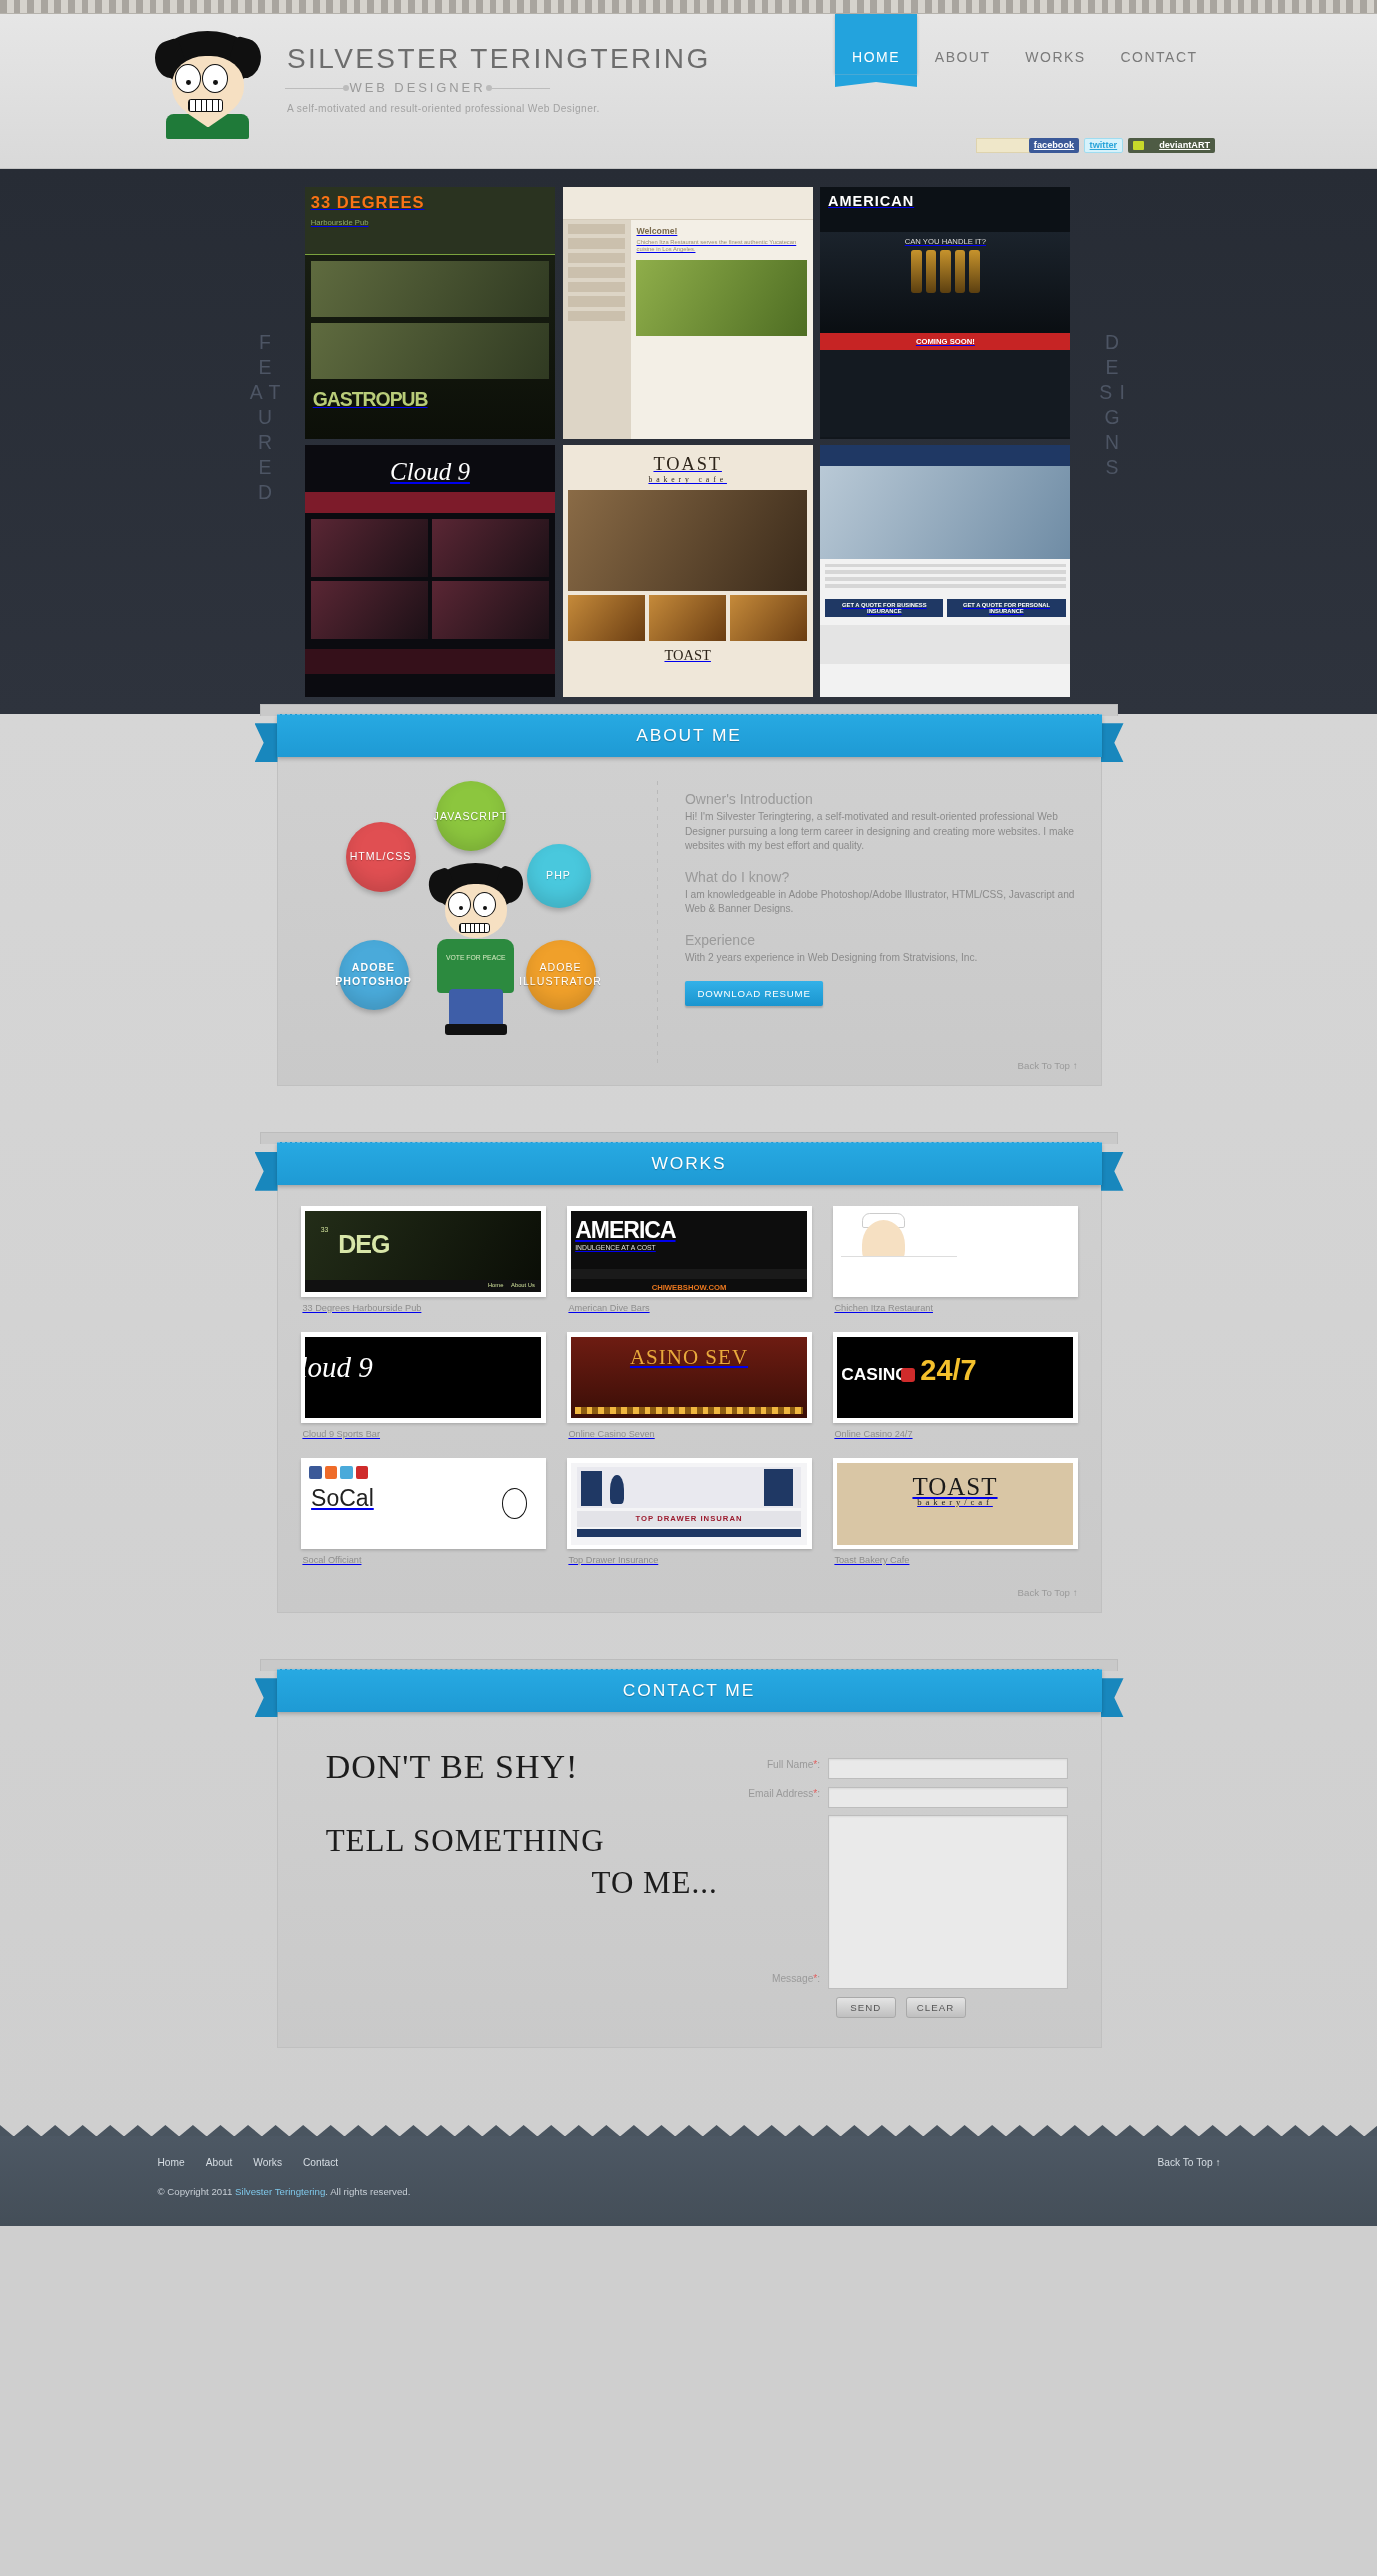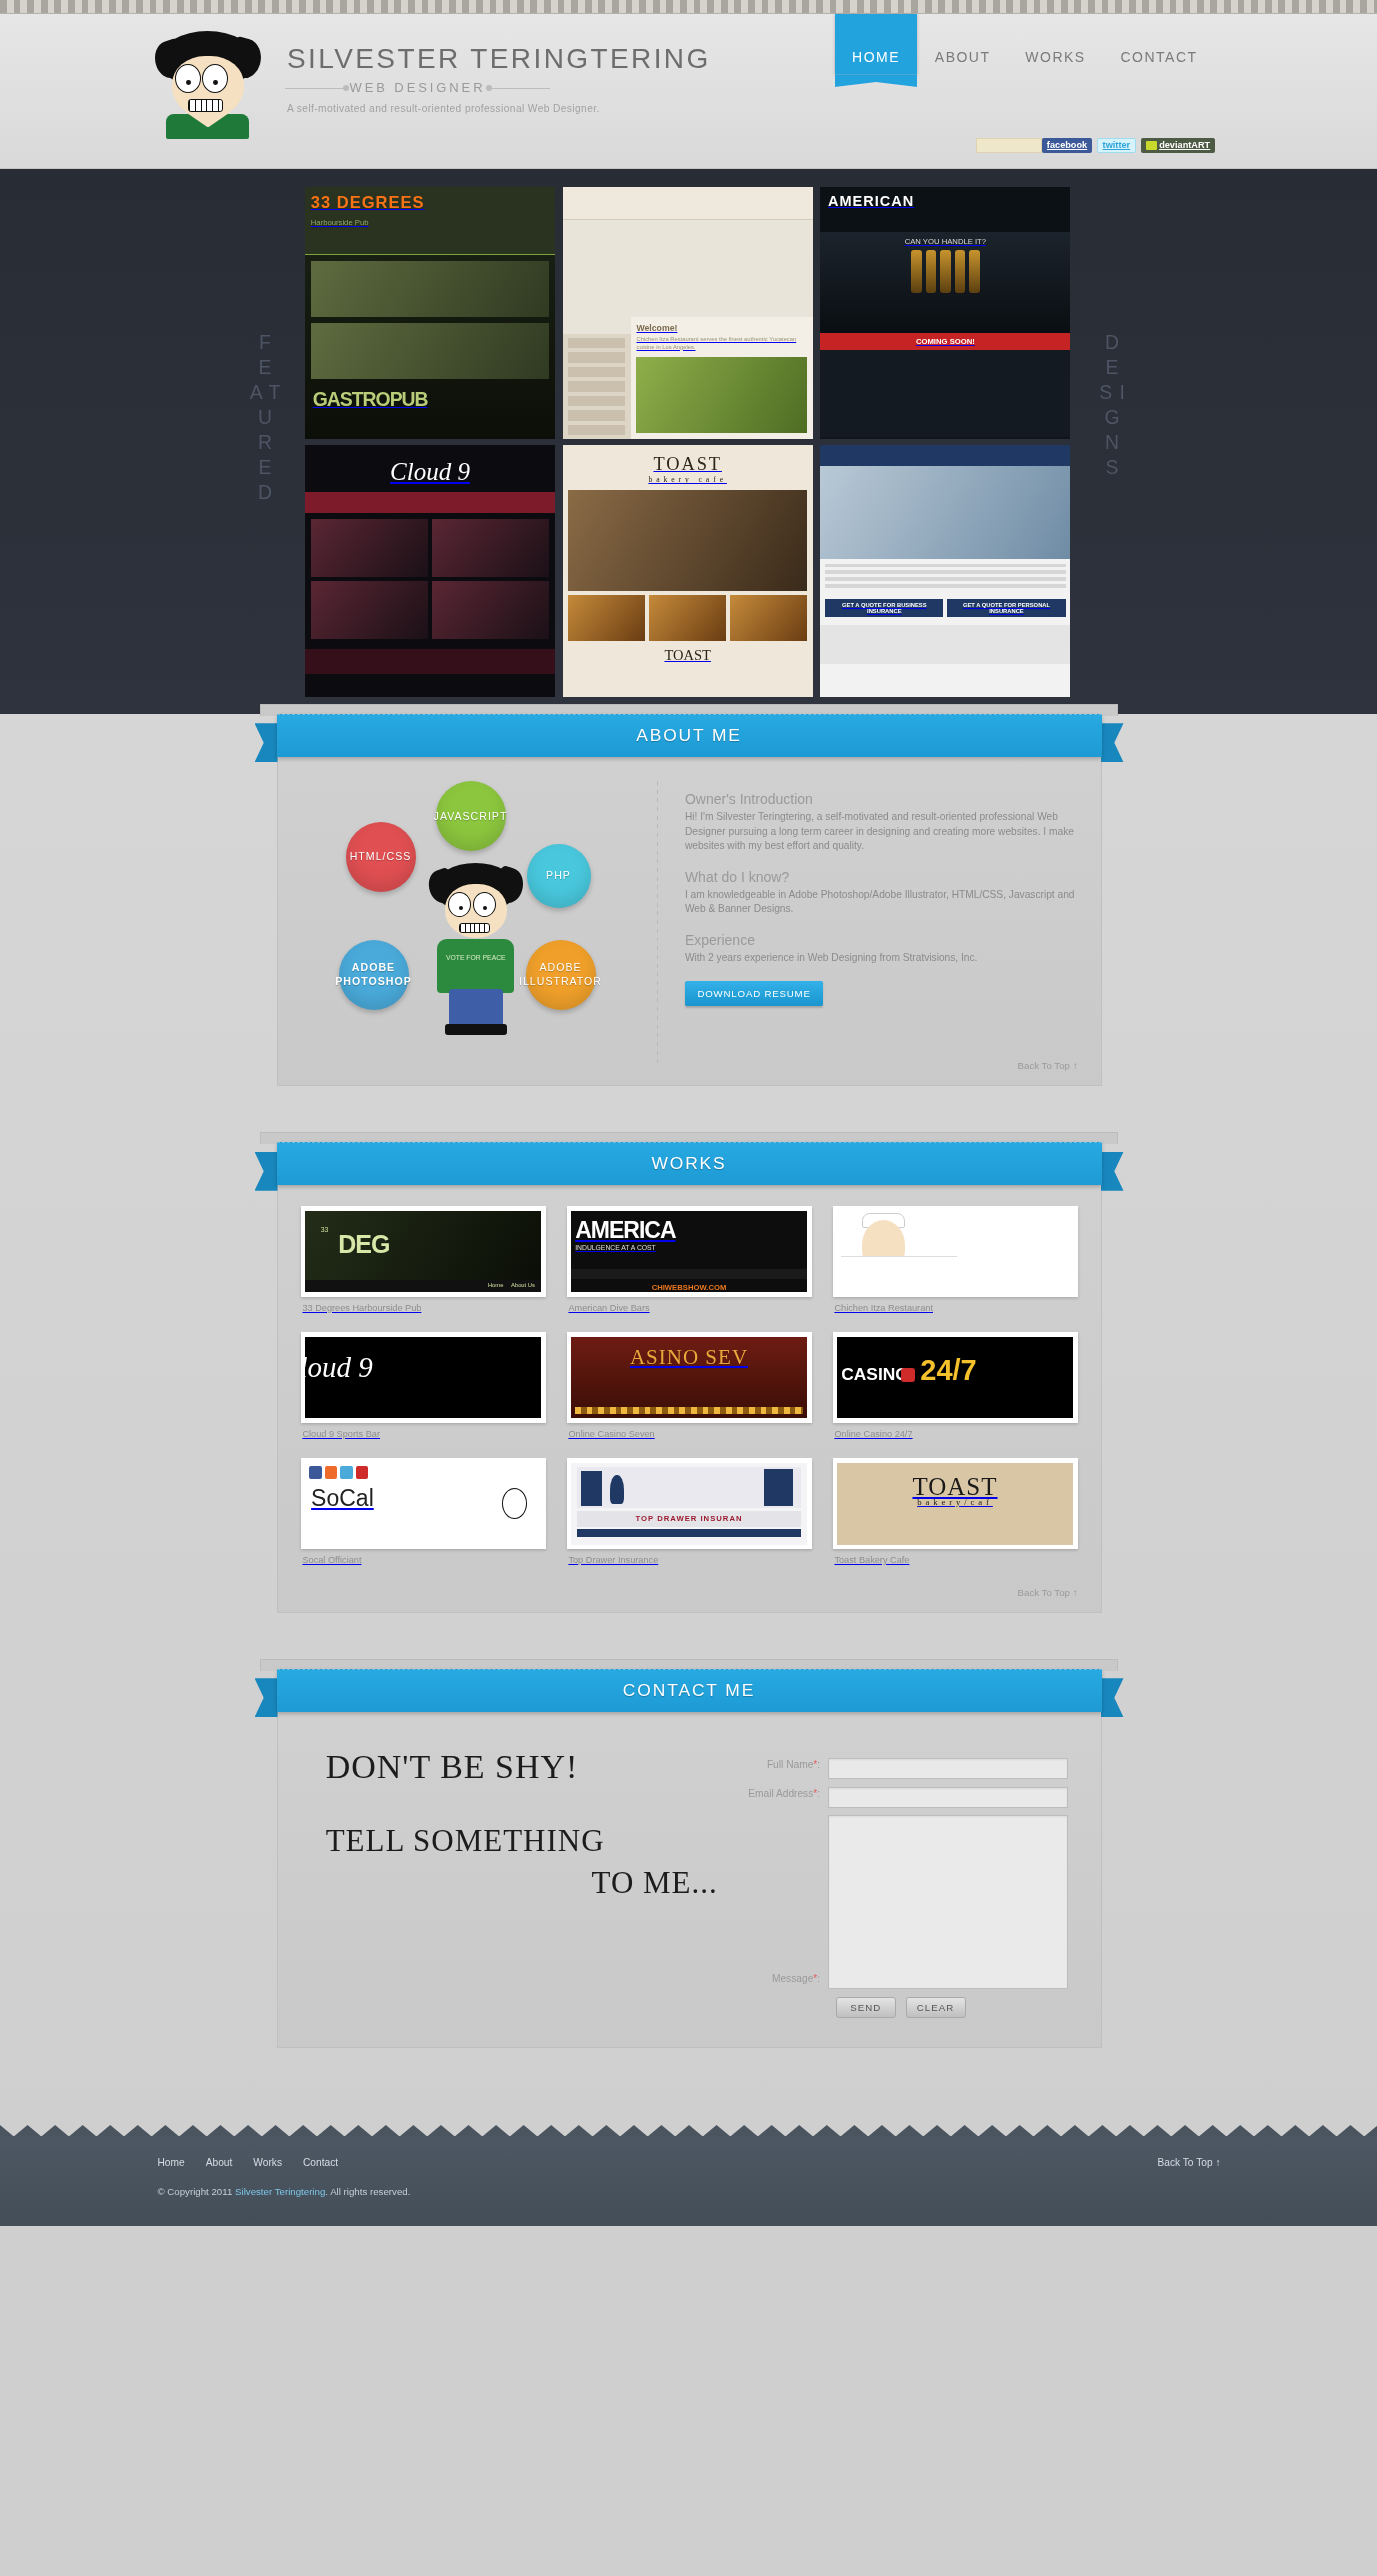--- a/index.html
+++ b/index.html
@@ -110,21 +110,21 @@
   .nav a.active:after{
     content:""; position:absolute; left:0; bottom:-12.6px; width:100%; height:12.6px;
     background:#23a3dd;
     clip-path:polygon(0 0,100% 0,100% 100%,50% 62%,0 100%);
   }
   .socials{ position:absolute; right:21px; top:124px; display:flex; gap:4.8px; align-items:flex-start;}
   .sbtn{ height:15.5px; border-radius:1.9px; font-size:9.2px; font-weight:bold;
          display:flex; align-items:center; padding:0 4.8px; color:#fff;}
   .sbtn.fb{ background:#3b5998; }
   .sbtn.tw{ background:#d6f2fb; color:#2ba5da; border:1px solid #9fdcf0;}
-  .sbtn.da{ background:#4e5b44; color:#fff; gap:2px;}
+  .sbtn.da{ background:#4e5b44; color:#fff; gap:15px;}
   .sbtn.da .sq{ width:11.6px;height:9.7px;background:#c7d92a;border-radius:1px;display:block;}
   .sbtn.da b{color:#fff;}
   .coupon{ position:absolute; right:194px; top:124px; width:66px; height:15.5px;
            background:#efe7c9; border:1px solid #ded3ae; }
 
   
   .featured{
     position:relative; background:#2b303a; height:545px;
     background-image:linear-gradient(#272c35,#2e333d);
     overflow:hidden;
@@ -145,21 +145,21 @@
   
   .m-33{ background:linear-gradient(#1d2416,#0c0f08); }
   .m-33 .band{ height:68px; background:#2a3320; border-bottom:1.9px solid #7ba33e; }
   .m-33 .ttl{ color:#f97316; font-size:16.5px; font-weight:bold; padding:5.8px; letter-spacing:1px;}
   .m-33 .sub{ color:#8fa86a; font-size:7.7px; padding:0 5.8px;}
   .m-33 .ph{ height:56px; margin:5.8px; background:linear-gradient(120deg,#5f6b3f,#303a22); }
   .m-33 .gas{ color:#b9cc79; font-size:19.4px; font-weight:bold; padding:3.9px 7.7px; letter-spacing:-1px;}
 
   .m-chichen{ background:#e9e4da; }
   .m-chichen .hd{ height:33px; background:#efe9dd; border-bottom:1px solid #d5ccbb; }
-  .m-chichen .bdy{ display:flex; height:219px;align-items:flex-end; }
+  .m-chichen .bdy{ display:flex; height:219px; }
   .m-chichen .side{ width:68px; background:#ddd5c6; }
   .m-chichen .side i{ display:block; height:10.6px; margin:3.9px 5.8px; background:#cbc0ad; }
   .m-chichen .main{ flex:1; background:#f3efe6; padding:5.8px; }
   .m-chichen .main h4{ font-size:8.7px; color:#7a6a4e; }
   .m-chichen .main p{ font-size:5.8px; color:#9b8f77; line-height:7.7px; margin-top:2.9px;}
   .m-chichen .food{ height:76px; margin-top:5.8px; background:linear-gradient(120deg,#8fae4a,#4e6d23); }
 
   .m-adb{ background:#11161c; }
   .m-adb .hd{ height:45px; background:#0c1116; color:#fff; font-size:14.5px; font-weight:bold; padding:5.8px 7.7px; letter-spacing:1px;}
   .m-adb .hero{ height:101px; background:linear-gradient(#1b232c,#0a0e12); position:relative;}

